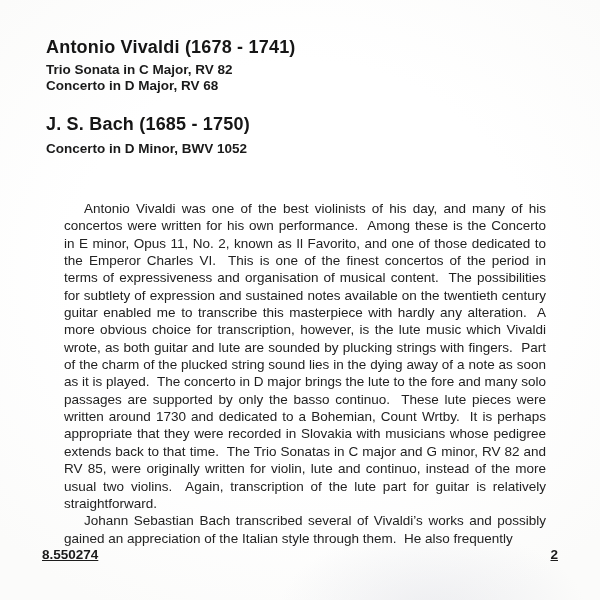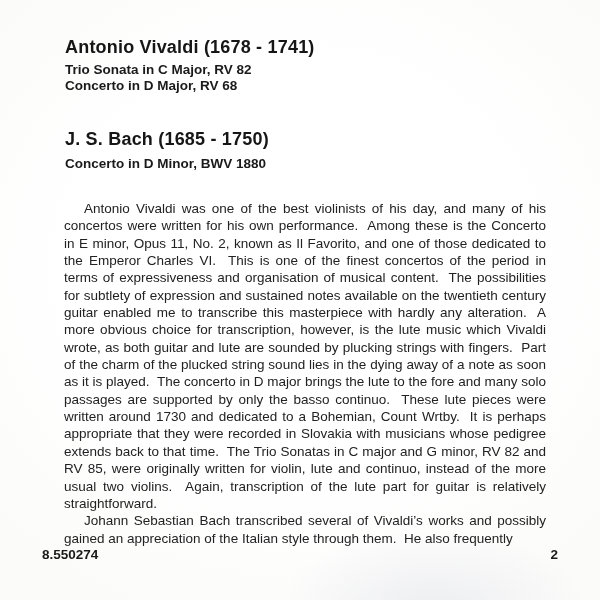--- a/index.html
+++ b/index.html
@@ -17,42 +17,42 @@
     position: relative;
     width: 600px;
     height: 600px;
     background:
       radial-gradient(ellipse 220px 120px at 72% 102%, rgba(225,226,232,0.55), rgba(255,255,255,0) 70%),
       radial-gradient(ellipse 420px 380px at 50% 45%, #ffffff 55%, #fbfbfa 100%);
     color: #1d1d1d;
   }
   .header-block {
     position: absolute;
-    left: 65px;
+    left: 46px;
     top: 37px;
     width: 482px;
   }
   .composer-title {
     font-size: 18px;
     line-height: 20px;
     font-weight: bold;
     letter-spacing: 0.2px;
     color: #161616;
   }
   .works-list {
     margin-top: 5px;
   }
   .work-line {
     font-size: 13.5px;
     line-height: 16px;
     font-weight: bold;
     color: #1a1a1a;
   }
   .bach-title {
-    margin-top: 35px;
+    margin-top: 20px;
   }
   .bach-works {
     margin-top: 7px;
   }
   .body-block {
     position: absolute;
     left: 64px;
     top: 200px;
     width: 482px;
   }
@@ -66,20 +66,21 @@
     color: #222222;
   }
   .footer-row {
     position: absolute;
     left: 42px;
     right: 42px;
     top: 547px;
     display: flex;
     justify-content: space-between;
     align-items: flex-start;
+    text-decoration: underline;
   }
   .catalog-number, .page-number {
     font-size: 13.5px;
     line-height: 16px;
     font-weight: bold;
     color: #1a1a1a;
   }
 </style>
 </head>
 <body>
@@ -90,21 +91,21 @@
     <div class="composer-title">Antonio Vivaldi (1678 - 1741)</div>
 
     <div class="works-list">
       <div class="work-line">Trio Sonata in C Major, RV 82</div>
       <div class="work-line">Concerto in D Major, RV 68</div>
     </div>
 
     <div class="composer-title bach-title">J. S. Bach (1685 - 1750)</div>
 
     <div class="works-list bach-works">
-      <div class="work-line">Concerto in D Minor, BWV 1880</div>
+      <div class="work-line">Concerto in D Minor, BWV 1052</div>
     </div>
   </div>
 
   <div class="body-block">
     <p class="body-paragraph">Antonio Vivaldi was one of the best violinists of his day, and many of his concertos were written for his own performance.  Among these is the Concerto in E minor, Opus 11, No. 2, known as Il Favorito, and one of those dedicated to the Emperor Charles VI.  This is one of the finest concertos of the period in terms of expressiveness and organisation of musical content.  The possibilities for subtlety of expression and sustained notes available on the twentieth century guitar enabled me to transcribe this masterpiece with hardly any alteration.  A more obvious choice for transcription, however, is the lute music which Vivaldi wrote, as both guitar and lute are sounded by plucking strings with fingers.  Part of the charm of the plucked string sound lies in the dying away of a note as soon as it is played.  The concerto in D major brings the lute to the fore and many solo passages are supported by only the basso continuo.  These lute pieces were written around 1730 and dedicated to a Bohemian, Count Wrtby.  It is perhaps appropriate that they were recorded in Slovakia with musicians whose pedigree extends back to that time.  The Trio Sonatas in C major and G minor, RV 82 and RV 85, were originally written for violin, lute and continuo, instead of the more usual two violins.  Again, transcription of the lute part for guitar is relatively straightforward.</p>
     <p class="body-paragraph">Johann Sebastian Bach transcribed several of Vivaldi’s works and possibly gained an appreciation of the Italian style through them.  He also frequently</p>
   </div>
 
   <div class="footer-row">
     <span class="catalog-number">8.550274</span>

